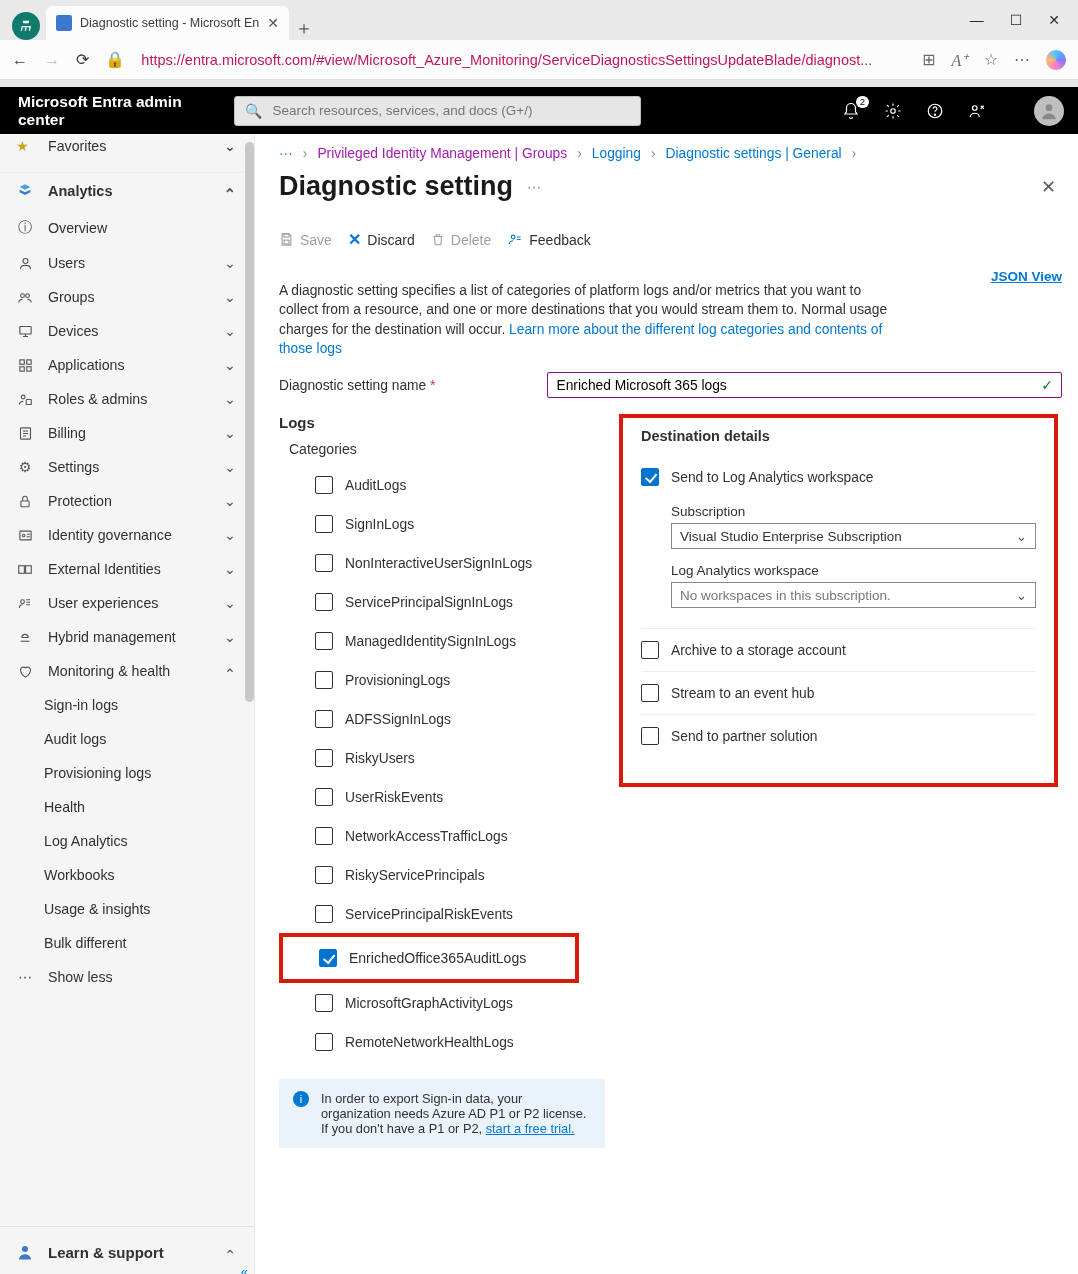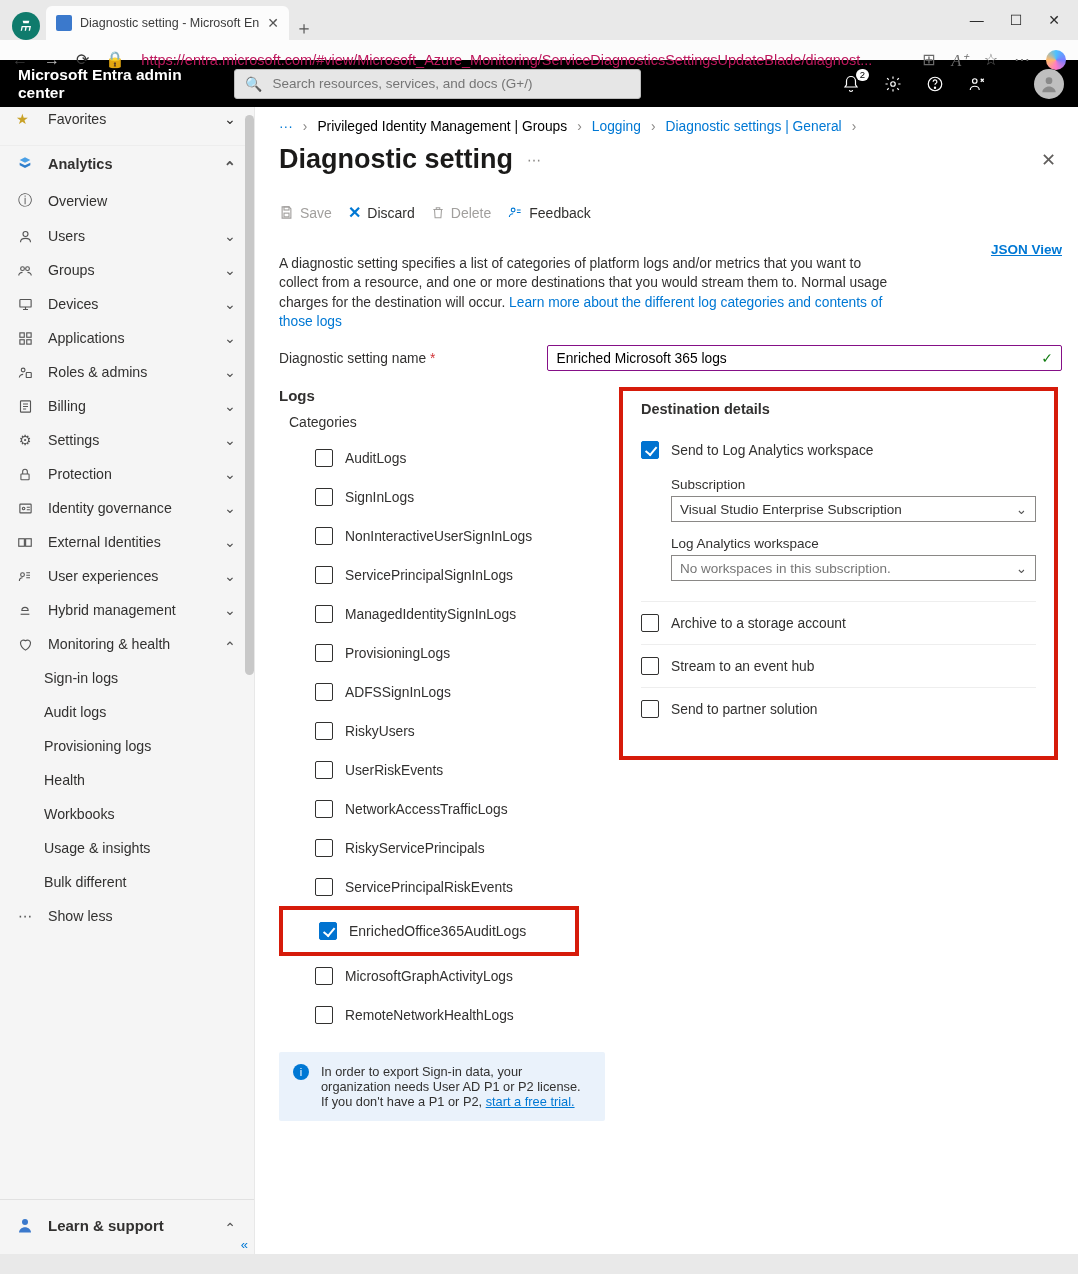--- a/index.html
+++ b/index.html
@@ -1,19 +1,19 @@
 <!DOCTYPE html>
 <html><head>
 <meta charset="utf-8">
 <style>
   * { box-sizing: border-box; margin: 0; padding: 0; font-family: "Segoe UI", Arial, sans-serif; }
   body { width: 1078px; height: 1274px; background: #e9e9e9; overflow: hidden; font-size: 14px; color: #323130; }
 
   
-  .browser-chrome { height: 60px; background: #e9e9e9; }
+  .browser-chrome { height: 87px; background: #e9e9e9; }
   .tab-strip { height: 40px; display: flex; align-items: flex-end; padding-left: 8px; }
   .profile-badge { width: 28px; height: 28px; border-radius: 50%; background: #0f7b6c; margin: 6px 6px 0 4px; display:flex; align-items:center; justify-content:center;}
   .profile-badge svg { width:16px; height:16px; }
   .tab { height: 34px; background: #fcfcfc; border-radius: 6px 6px 0 0; display: flex; align-items: center; padding: 0 10px; min-width: 220px; gap: 8px; font-size: 12.5px; color:#3b3b3b;}
   .tab .favicon { width: 16px; height: 16px; background: #3b79cc; border-radius: 2px; display:inline-block;}
   .tab .close { margin-left: auto; color:#555; font-size: 14px; }
   .new-tab { width: 30px; text-align: center; font-size: 18px; color:#555; }
   .window-controls { margin-left: auto; display: flex; gap: 26px; padding-right: 18px; align-items: center; height: 40px; color:#2b2b2b;}
   .addr-row { height: 40px; background: #fcfcfc; display: flex; align-items: center; padding: 0 12px; gap: 16px; border-bottom:1px solid #ddd;}
   .addr-row .nav-btn { color:#3b3b3b; font-size:16px; }
@@ -353,20 +353,23 @@
       <div class="side-item sub">
           <span>Audit logs</span>
         </div>
       <div class="side-item sub">
           <span>Provisioning logs</span>
         </div>
       <div class="side-item sub">
           <span>Health</span>
         </div>
       <div class="side-item sub">
+          <span>Log Analytics</span>
+        </div>
+      <div class="side-item sub">
           <span>Workbooks</span>
         </div>
       <div class="side-item sub">
           <span>Usage &amp; insights</span>
         </div>
       <div class="side-item sub">
           <span>Bulk different</span>
         </div>
 
       <div class="side-item">
@@ -387,21 +390,21 @@
       <span class="chev chev-up"></span>
     </div>
     <span class="collapse-handle">«</span>
   </div>
 
   <div class="main">
     <div class="main-inner">
       <div class="breadcrumbs">
         <span class="dots">···</span>
         <span class="sep">›</span>
-        <a href="#" style="color:#000000;text-decoration:none">Privileged Identity Management | Groups</a>
+        <a href="#" style="color:#a21caf;text-decoration:none">Privileged Identity Management | Groups</a>
         <span class="sep">›</span>
         <a href="#" style="color:#0078d4;text-decoration:none">Logging</a>
         <span class="sep">›</span>
         <a href="#" style="color:#0078d4;text-decoration:none">Diagnostic settings | General</a>
         <span class="sep">›</span>
       </div>
 
       <div class="title-row">
         <h1 class="page-title">Diagnostic setting</h1>
         <span class="title-dots">⋯</span>
@@ -521,21 +524,21 @@
                 <span>MicrosoftGraphActivityLogs</span>
               </div>
               <div class="chk-row">
                 <span class="chk "></span>
                 <span>RemoteNetworkHealthLogs</span>
               </div>
             </div>
 
           <div class="info-bar">
             <span class="i-badge">i</span>
-            <div><span>In order to export Sign-in data, your organization needs User AD P1 or P2 license. If you don't have a P1 or P2, </span><a href="#">start a free trial.</a></div>
+            <div><span>In order to export Sign-in data, your organization needs Azure AD P1 or P2 license. If you don't have a P1 or P2, </span><a href="#">start a free trial.</a></div>
           </div>
         </div>
 
         <div class="dest-col">
           <div class="dest-box">
             <div class="dest-head">Destination details</div>
 
             <div class="dest-item" style="border-bottom:none;padding-bottom:4px">
               <span class="chk checked"></span>
               <span>Send to Log Analytics workspace</span>

